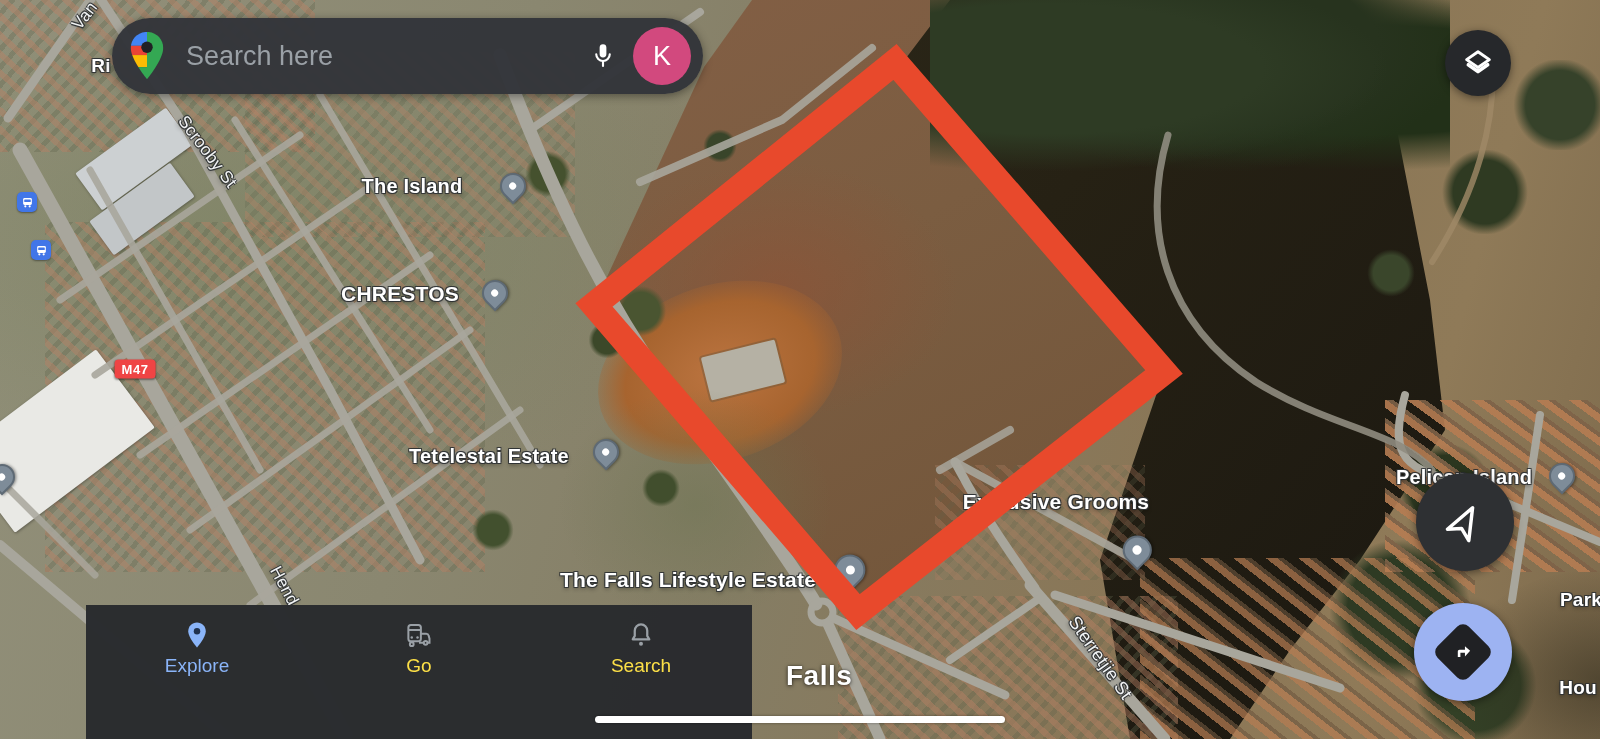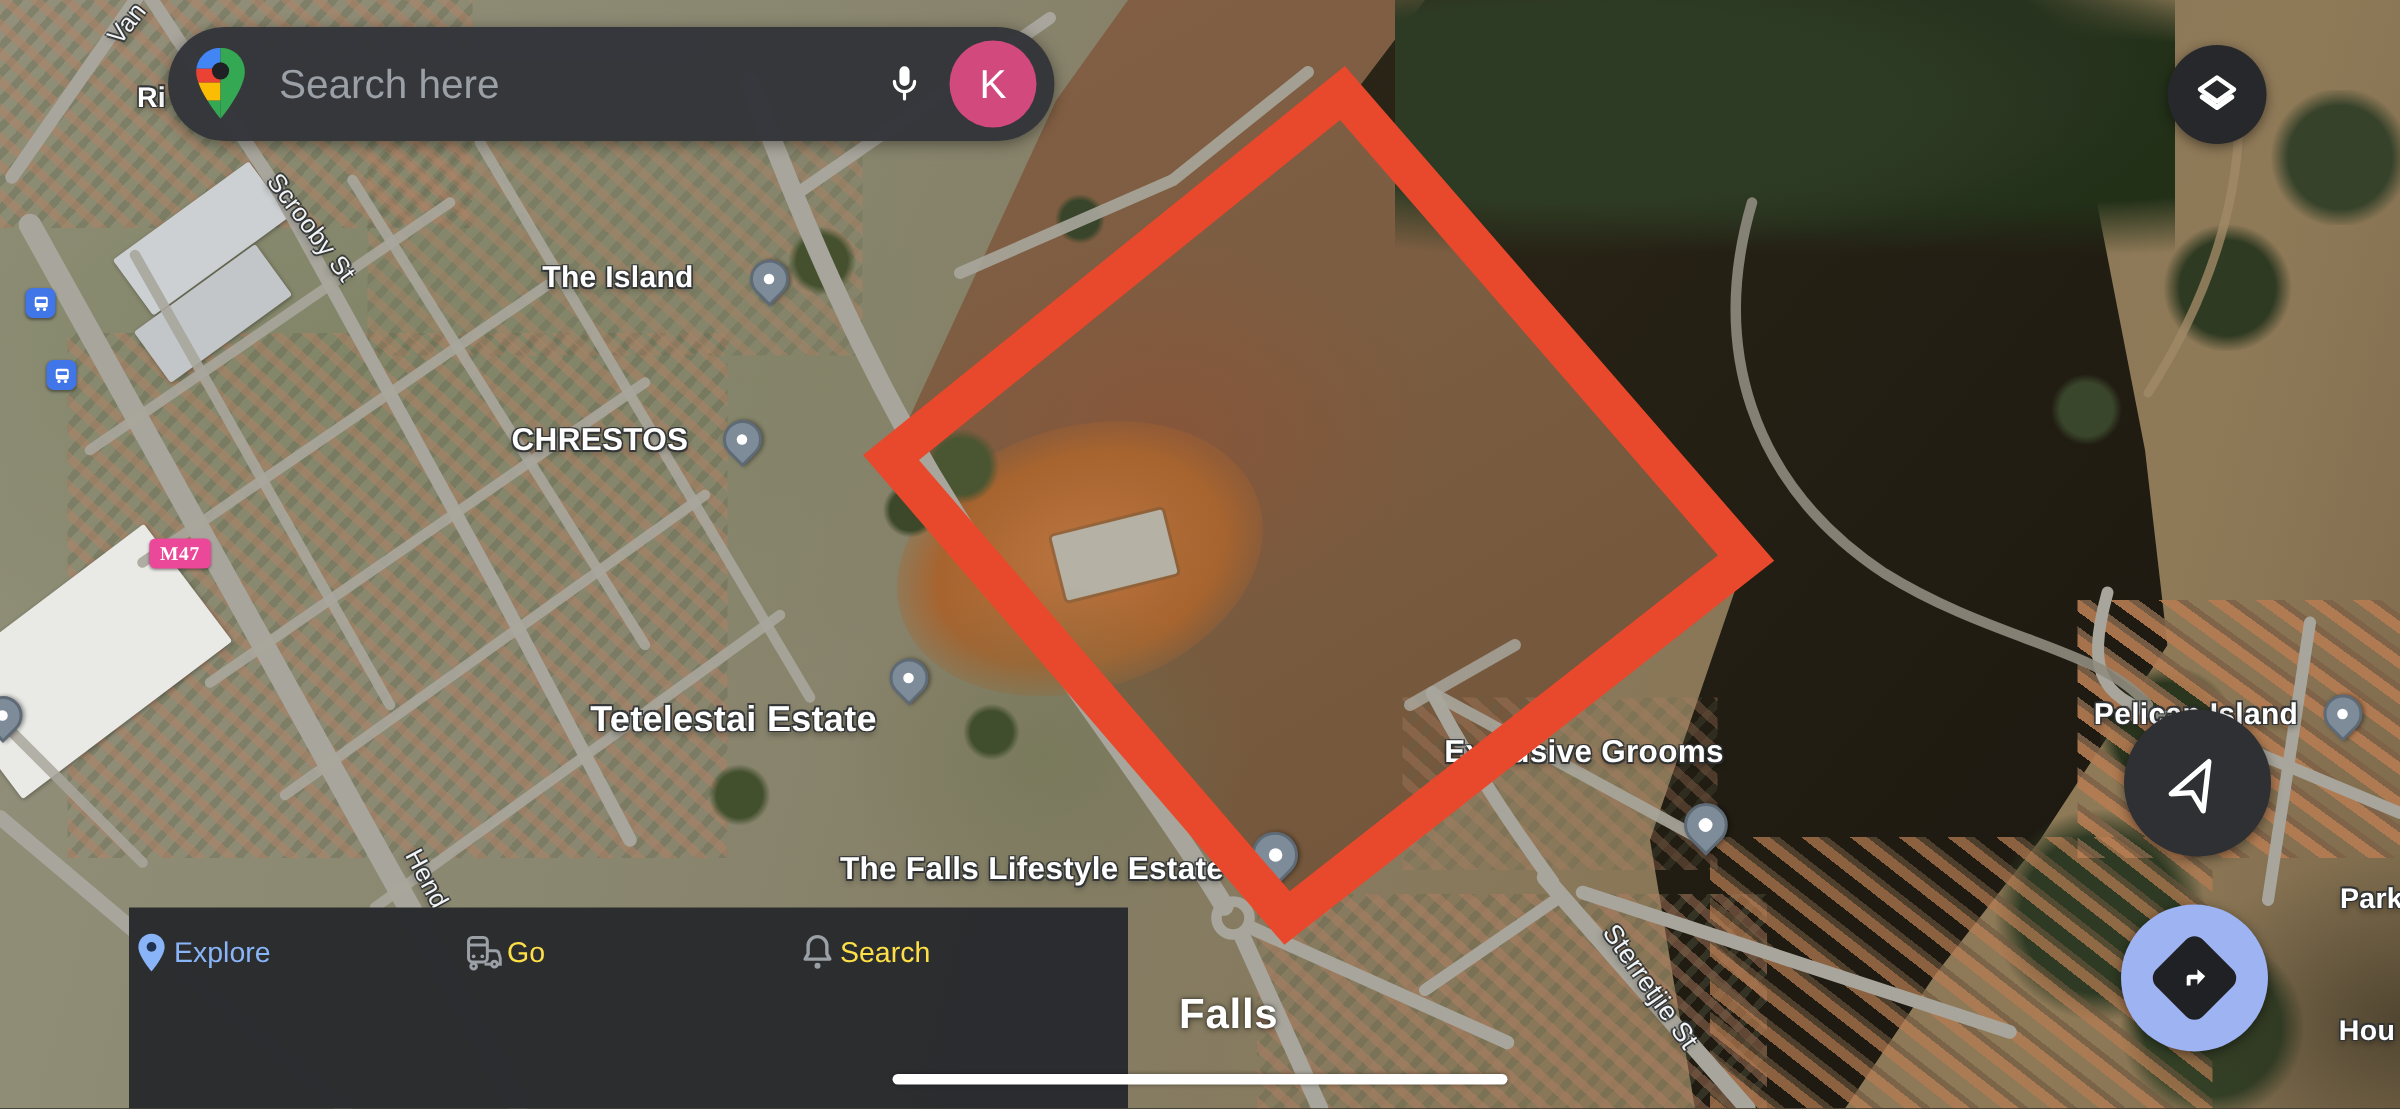--- a/index.html
+++ b/index.html
@@ -98,21 +98,21 @@
     z-index:10;cursor:pointer;box-shadow:0 2px 8px rgba(0,0,0,.45);}
   #layers-btn{left:1445px;top:30px;width:66px;height:66px;background:#26282b;}
   #locate-btn{left:1416px;top:473px;width:98px;height:98px;background:#2e3033;}
   #directions-btn{left:1414px;top:603px;width:98px;height:98px;background:#9db3f2;}
   .dir-diamond{width:44px;height:44px;background:#202124;border-radius:8px;transform:rotate(45deg);
     display:flex;align-items:center;justify-content:center;}
   .dir-diamond svg{transform:rotate(-45deg);}
 
   #bottomnav{position:absolute;left:86px;top:605px;width:666px;height:134px;z-index:9;
     background:rgba(41,43,46,.98);display:flex;}
-  .nav-item{flex:1;display:flex;flex-direction:row;align-items:flex-start;padding-top:15px;cursor:pointer;}
+  .nav-item{flex:1;display:flex;flex-direction:column;align-items:center;padding-top:15px;cursor:pointer;}
   .nav-item .lbl{margin-top:5px;font-size:19px;color:#fde047;}
   .nav-item.active .lbl{color:#8ab4f8;}
   .nav-ic{width:30px;height:30px;color:#9aa0a6;}
   .nav-item.active .nav-ic{color:#8ab4f8;}
 
   #watermark{position:absolute;left:786px;top:660px;z-index:8;color:#fff;font-size:28px;
     font-weight:700;letter-spacing:.5px;text-shadow:0 1px 4px rgba(0,0,0,.6),0 0 2px rgba(0,0,0,.45);}
   #homebar{position:absolute;left:595px;top:716px;width:410px;height:7px;border-radius:4px;
     background:#fff;z-index:12;box-shadow:0 0 3px rgba(0,0,0,.4);}
 </style>
@@ -179,21 +179,21 @@
       </g>
     </svg>
 
     <svg class="layer square-svg" width="1600" height="739" viewBox="0 0 1600 739">
       <polygon points="895,62 1164,372 858,612 594,305" fill="none" stroke="#e8492c" stroke-width="26" stroke-miterlimit="10"></polygon>
     </svg>
 
     <div id="labels">
         <div class="maplabel" style="left: 412px; top: 186px; font-size: 20px; transform: translate(-50%, -50%) rotate(0deg);">The Island</div>
         <div class="maplabel" style="left: 400px; top: 294px; font-size: 21px; transform: translate(-50%, -50%) rotate(0deg);">CHRESTOS</div>
-        <div class="maplabel" style="left: 489px; top: 480px; font-size: 24px; transform: translate(-50%, -50%) rotate(0deg);">Tetelestai Estate</div>
+        <div class="maplabel" style="left: 489px; top: 456px; font-size: 20px; transform: translate(-50%, -50%) rotate(0deg);">Tetelestai Estate</div>
         <div class="maplabel" style="left: 688px; top: 580px; font-size: 21px; transform: translate(-50%, -50%) rotate(0deg);">The Falls Lifestyle Estate</div>
         <div class="maplabel" style="left: 1056px; top: 502px; font-size: 21px; transform: translate(-50%, -50%) rotate(0deg);">Exclusive Grooms</div>
         <div class="maplabel" style="left: 1464px; top: 477px; font-size: 20px; transform: translate(-50%, -50%) rotate(0deg);">Pelican Island</div>
         <div class="maplabel" style="left: 1581px; top: 600px; font-size: 19px; transform: translate(-50%, -50%) rotate(0deg);">Park</div>
         <div class="maplabel" style="left: 1578px; top: 688px; font-size: 19px; transform: translate(-50%, -50%) rotate(0deg);">Hou</div>
         <div class="maplabel" style="left: 101px; top: 66px; font-size: 19px; transform: translate(-50%, -50%) rotate(0deg);">Ri</div>
         <div class="maplabel street" style="left: 85px; top: 16px; font-size: 17px; transform: translate(-50%, -50%) rotate(-52deg);">Van</div>
         <div class="maplabel street" style="left: 207px; top: 152px; font-size: 17px; transform: translate(-50%, -50%) rotate(53deg);">Scrooby St</div>
         <div class="maplabel street" style="left: 284px; top: 586px; font-size: 17px; transform: translate(-50%, -50%) rotate(62deg);">Hend</div>
         <div class="maplabel street" style="left: 1100px; top: 658px; font-size: 18px; transform: translate(-50%, -50%) rotate(55deg);">Sterretjie St</div>
@@ -220,21 +220,21 @@
           <svg viewBox="0 0 24 24" width="13" height="13">
             <g fill="#fff">
               <rect x="4" y="3.5" width="16" height="13" rx="2.5"></rect>
               <circle cx="8" cy="19" r="2"></circle>
               <circle cx="16" cy="19" r="2"></circle>
             </g>
             <rect x="6" y="6.5" width="12" height="4.5" rx="1" fill="#4176e8"></rect>
           </svg>
         </div>
       </div>
-    <div id="route-badge" style="left: 120px; top: 369px; background: #ec4899; font-family: Liberation Serif, serif;">M47</div>
+    <div id="route-badge" style="left: 135px; top: 369px; background: #ef4444;">M47</div>
   </div>
 
   <div id="searchbar">
     <svg width="38" height="50" viewBox="0 0 40 54">
       <defs>
           <clipPath id="pinclip">
             <path d="M20 1C10 1 2.5 8.6 2.5 18.3 2.5 31 20 52 20 52s17.5-21 17.5-33.7C37.5 8.6 30 1 20 1z"></path>
           </clipPath>
         </defs>
       <g clip-path="url(#pinclip)">

